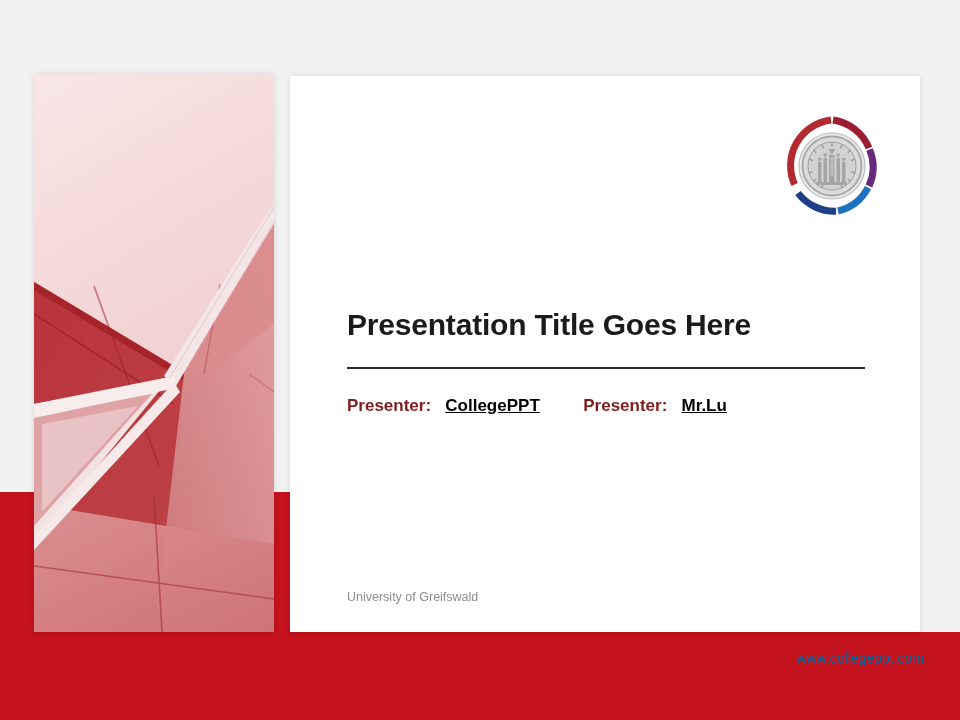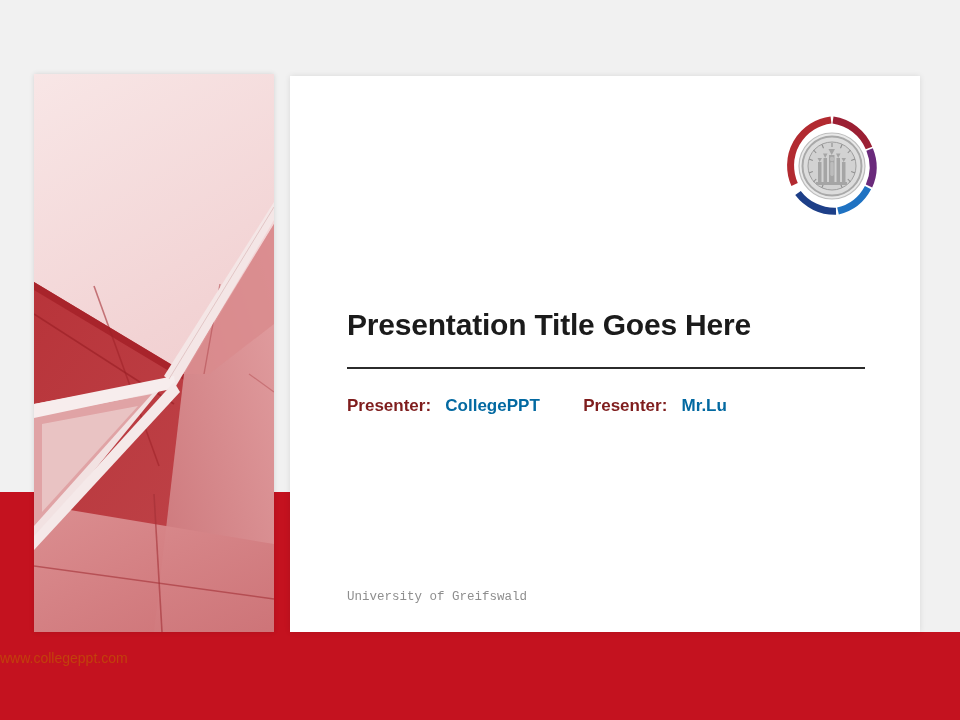--- a/index.html
+++ b/index.html
@@ -109,43 +109,43 @@
     top: 396px;
     font-size: 17px;
     font-weight: bold;
     color: #2b2b2b;
     white-space: nowrap;
   }
   .meta .lbl {
     color: #7f1d1d;
   }
   .meta .val {
-    color: #0369a1;
+    color: #000000;
+    text-decoration: underline;
   }
   .meta .gap {
     display: inline-block;
     width: 34px;
   }
   .affiliation {
     position: absolute;
     left: 347px;
     top: 590px;
     font-size: 12.5px;
     color: #8e8e8e;
     white-space: nowrap;
-    font-family: Liberation Mono, monospace;
   }
   .website {
     position: absolute;
     left: 0;
     top: 650px;
     width: 924px;
-    text-align: left;
+    text-align: right;
     font-size: 14px;
-    color: #c2410c;
+    color: #0369a1;
     white-space: nowrap;
   }
 </style>
 </head>
 <body>
 
 <div id="slide">
 
   <div class="red-band"></div>
   <div class="band-notch"></div>

